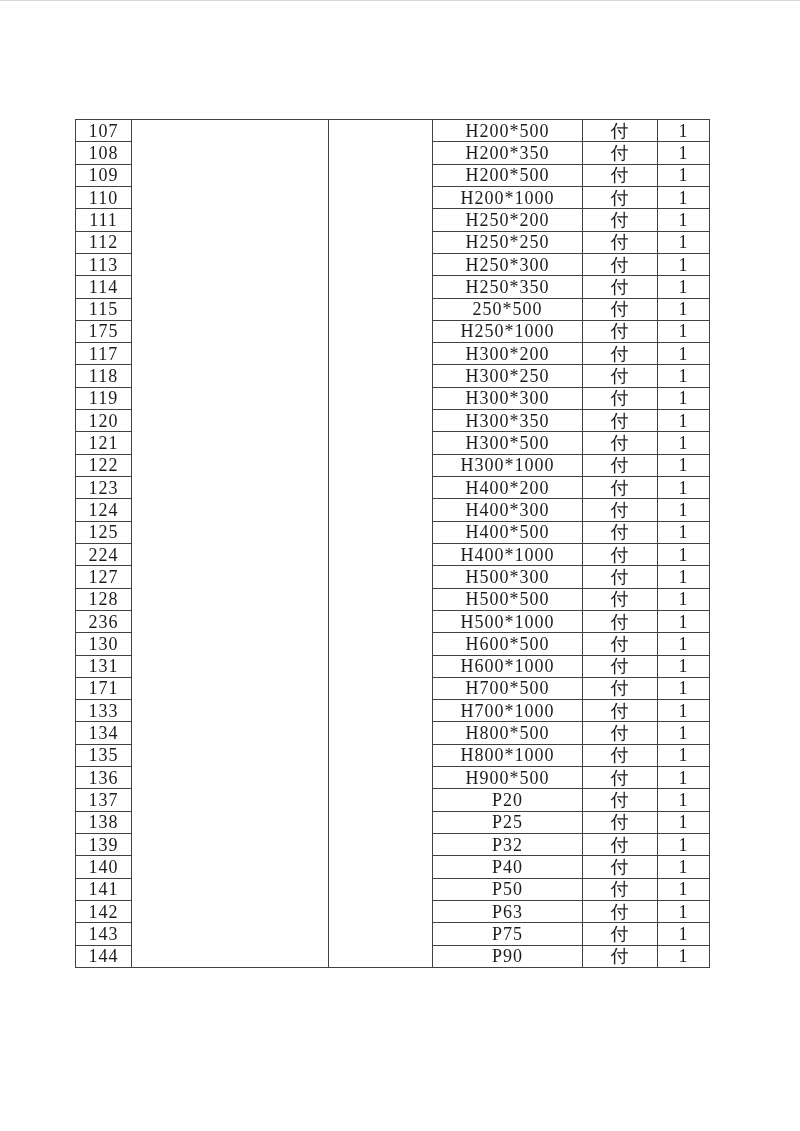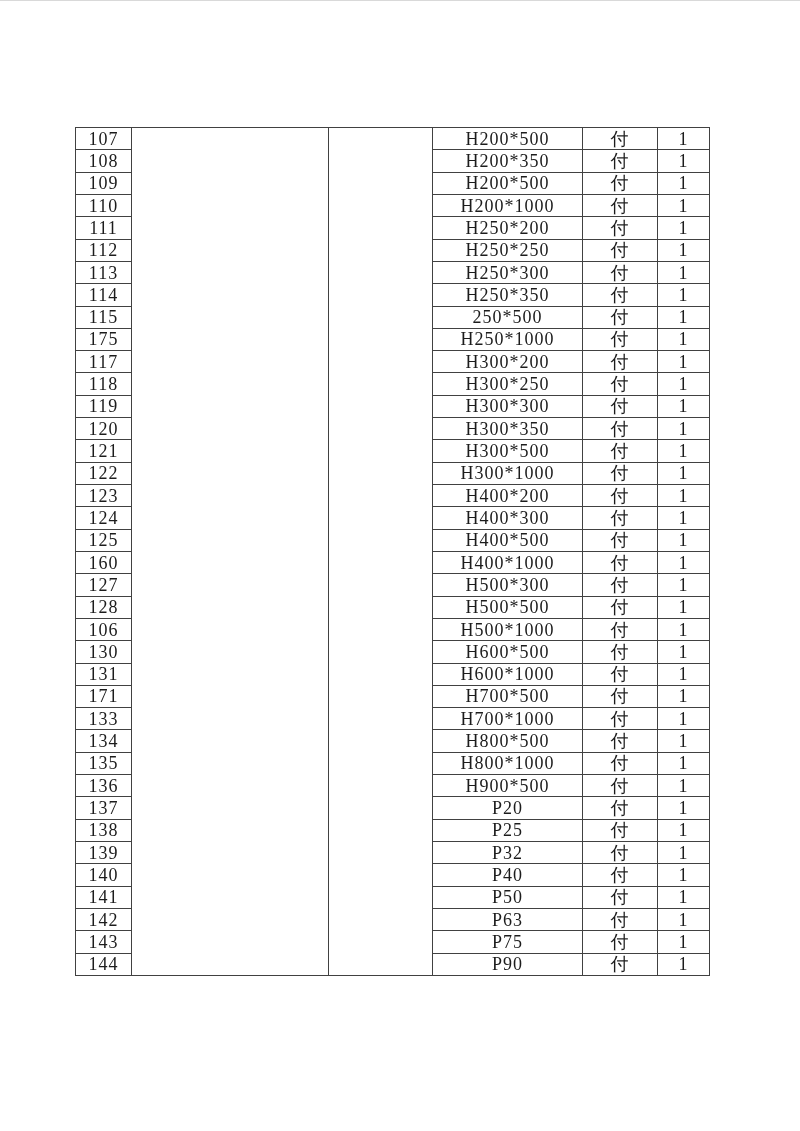--- a/index.html
+++ b/index.html
@@ -16,21 +16,21 @@
   }
   .top-edge {
     position: absolute;
     top: 0; left: 0;
     width: 800px; height: 1px;
     background: #d9d9d9;
   }
   table.grid {
     position: absolute;
     left: 75px;
-    top: 127px;
+    top: 119px;
     width: 634px;
     height: 849px;
     border-collapse: collapse;
     table-layout: fixed;
   }
   table.grid td {
     border: 1px solid #414141;
     padding: 0;
     margin: 0;
     text-align: center;
@@ -169,39 +169,39 @@
     <td class="c-unit">付</td>
     <td class="c-qty">1</td>
   </tr>
       <tr>
     <td class="c-no">125</td>
     <td class="c-spec">H400*500</td>
     <td class="c-unit">付</td>
     <td class="c-qty">1</td>
   </tr>
       <tr>
-    <td class="c-no">160</td>
+    <td class="c-no">224</td>
     <td class="c-spec">H400*1000</td>
     <td class="c-unit">付</td>
     <td class="c-qty">1</td>
   </tr>
       <tr>
     <td class="c-no">127</td>
     <td class="c-spec">H500*300</td>
     <td class="c-unit">付</td>
     <td class="c-qty">1</td>
   </tr>
       <tr>
     <td class="c-no">128</td>
     <td class="c-spec">H500*500</td>
     <td class="c-unit">付</td>
     <td class="c-qty">1</td>
   </tr>
       <tr>
-    <td class="c-no">106</td>
+    <td class="c-no">236</td>
     <td class="c-spec">H500*1000</td>
     <td class="c-unit">付</td>
     <td class="c-qty">1</td>
   </tr>
       <tr>
     <td class="c-no">130</td>
     <td class="c-spec">H600*500</td>
     <td class="c-unit">付</td>
     <td class="c-qty">1</td>
   </tr>

